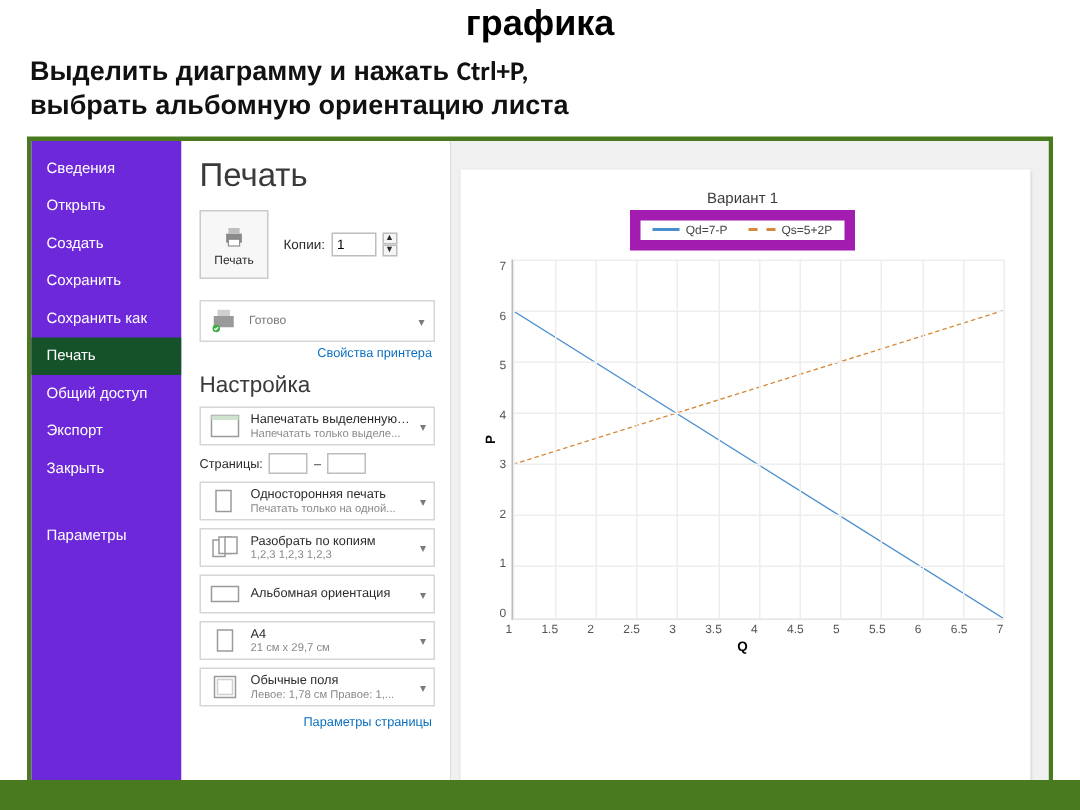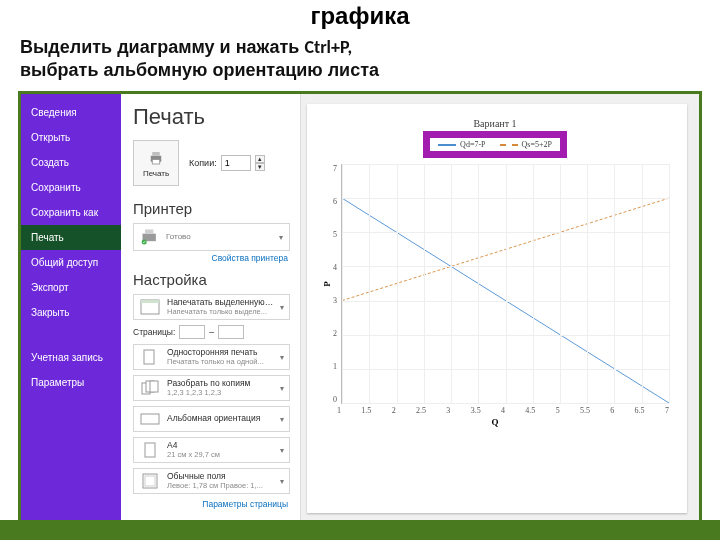--- a/index.html
+++ b/index.html
@@ -38,21 +38,21 @@
   .linkish { color: #0a6fbf; font-size: 8.5px; text-align: right; margin: 2px 2px 8px 0; cursor: pointer; }
   .opt-row { display: flex; align-items: center; gap: 6px; border: 1px solid #d6d6d6; padding: 3px 5px; margin-bottom: 5px; background: #fff; cursor: pointer; }
   .opt-row .oico { width: 22px; height: 18px; display: flex; align-items: center; justify-content: center; }
   .opt-row .oico svg { width: 20px; height: 16px; }
   .opt-row .otxt { flex: 1; line-height: 1.1; overflow: hidden; }
   .opt-row .otxt .t1 { font-size: 8.5px; white-space: nowrap; overflow: hidden; text-overflow: ellipsis; }
   .opt-row .otxt .t2 { font-size: 7.5px; color: #8a8a8a; white-space: nowrap; overflow: hidden; text-overflow: ellipsis; }
   .pages-row { display: flex; align-items: center; gap: 4px; font-size: 8.5px; margin: 2px 0 5px 0; }
   .pages-row input { width: 26px; height: 14px; border: 1px solid #bdbdbd; font-size: 8px; }
   
-  .preview { flex: 1; background: #f0f0f0; display: flex; justify-content: center; padding: 10px 12px 10px 6px; font-family: Liberation Serif, serif; }
+  .preview { flex: 1; background: #f0f0f0; display: flex; align-items: center; justify-content: center; padding: 10px 12px 10px 6px; }
   .sheet { background: #fff; width: 100%; height: 96%; box-shadow: 0 1px 2px rgba(0,0,0,0.25); position: relative; padding: 14px 18px 14px 14px; }
   .chart-title { text-align: center; font-size: 10px; color: #3b3b3b; margin-bottom: 2px; }
   .legend { display: flex; gap: 14px; justify-content: center; font-size: 8px; color: #444; border: 7px solid #a21caf; width: fit-content; margin: 0 auto 6px auto; padding: 2px 8px; }
   .legend .lg { display: flex; align-items: center; gap: 4px; }
   .legend .line1 { width: 18px; height: 0; border-top: 2px solid #4a8ed0; }
   .legend .line2 { width: 18px; height: 0; border-top: 2px dashed #d58a3a; }
   .plot-wrap { display: flex; height: 240px; }
   .ylab-wrap { display:flex; align-items:center; }
   .ylab { font-size: 9px; font-weight: 700; transform: rotate(-90deg); width: 12px; text-align: center; }
   .yticks { display: flex; flex-direction: column; justify-content: space-between; font-size: 8px; color: #555; text-align: right; padding: 0 4px 0 0; height: 100%; }
@@ -80,21 +80,20 @@
         <div class="item">Сведения</div>
         <div class="item">Открыть</div>
         <div class="item">Создать</div>
         <div class="item">Сохранить</div>
         <div class="item">Сохранить как</div>
         <div class="item active">Печать</div>
         <div class="item">Общий доступ</div>
         <div class="item">Экспорт</div>
         <div class="item">Закрыть</div>
         <div class="spacer"></div>
-        <div class="item">Учетная запись</div>
         <div class="item">Параметры</div>
       </div>
 
       <div class="settings">
         <h1>Печать</h1>
         <div class="print-row">
           <div class="print-btn">
             <svg viewBox="0 0 24 24">
                 <rect x="5" y="9" width="14" height="8" fill="#8a8a8a"></rect>
                 <rect x="7" y="4" width="10" height="5" fill="#bfbfbf"></rect>
@@ -105,21 +104,20 @@
           <div class="copies">
             <span>Копии:</span>
             <input value="1" style="">
             <div class="spin">
               <div>▲</div>
               <div>▼</div>
             </div>
           </div>
         </div>
 
-        <div class="sect-h">Принтер</div>
         <div class="printer-row">
           <div class="pico">
             <svg viewBox="0 0 24 20">
                 <rect x="3" y="6" width="16" height="9" fill="#9a9a9a"></rect>
                 <rect x="6" y="1" width="10" height="5" fill="#cfcfcf"></rect>
                 <circle cx="5" cy="16" r="3" fill="#3fae49"></circle>
                 <path d="M3.5 16 l1 1 l2 -2" stroke="#fff" stroke-width="1" fill="none"></path>
               </svg>
           </div>
           <div class="txt">

